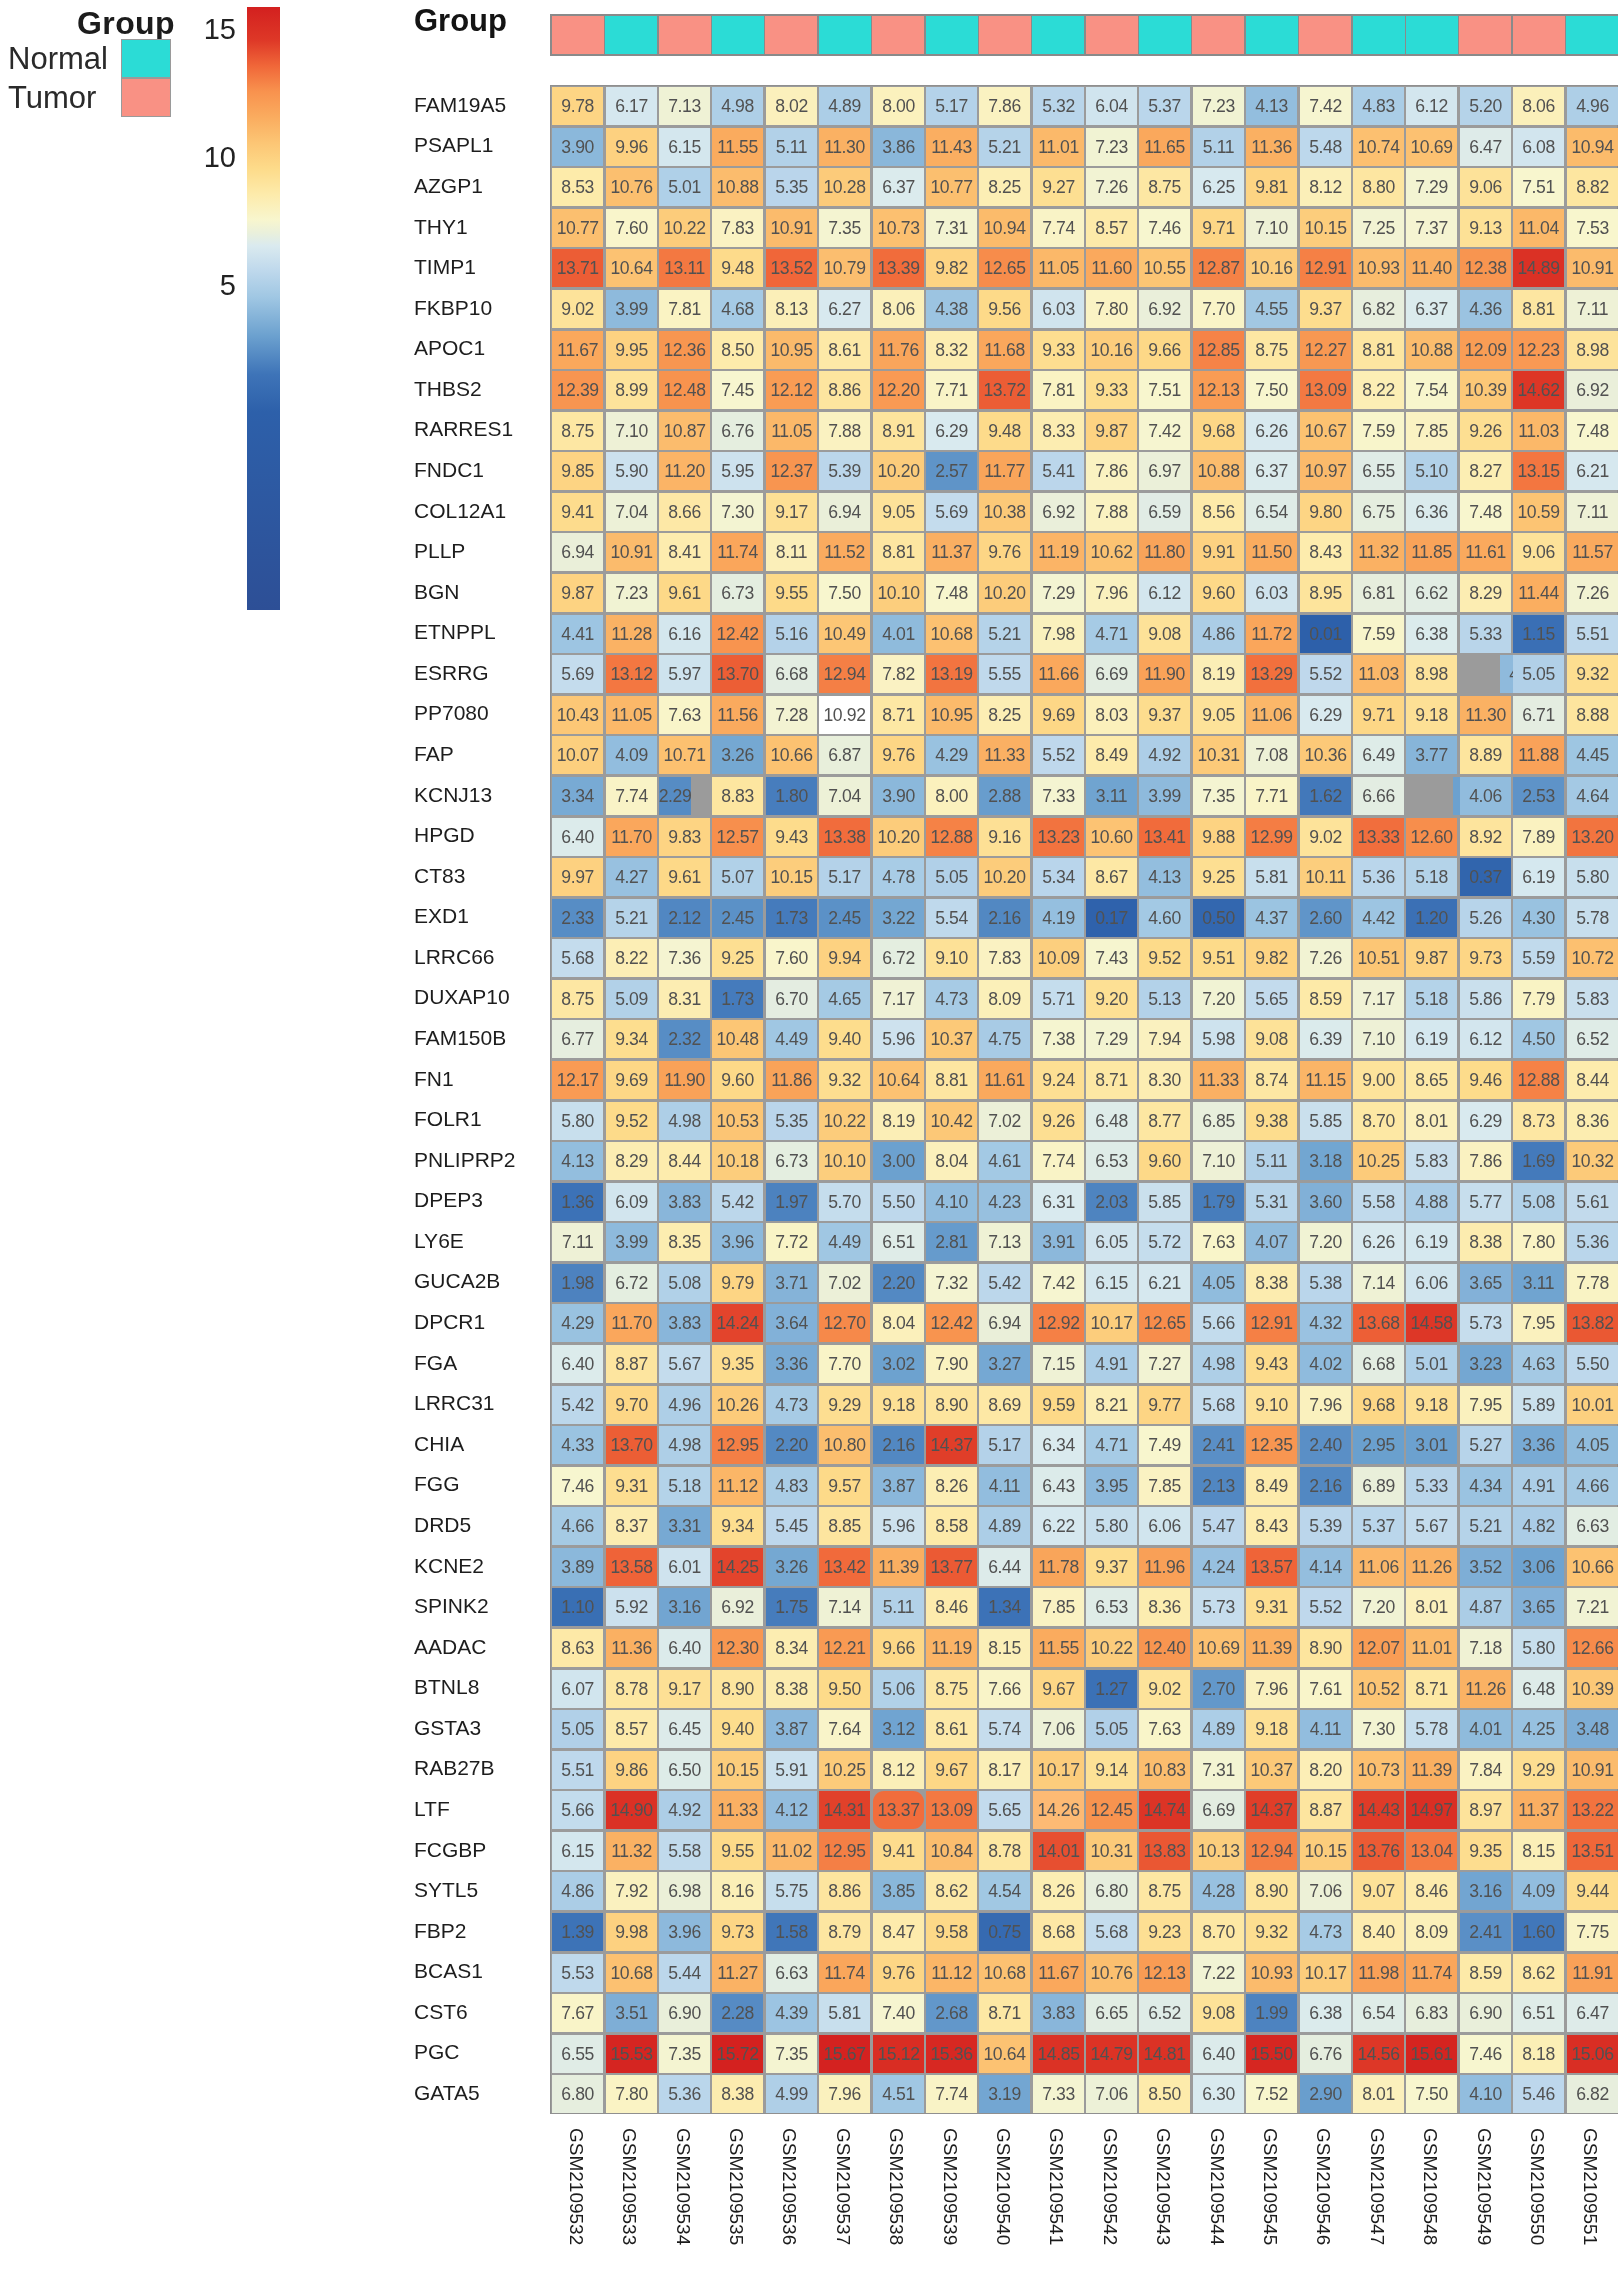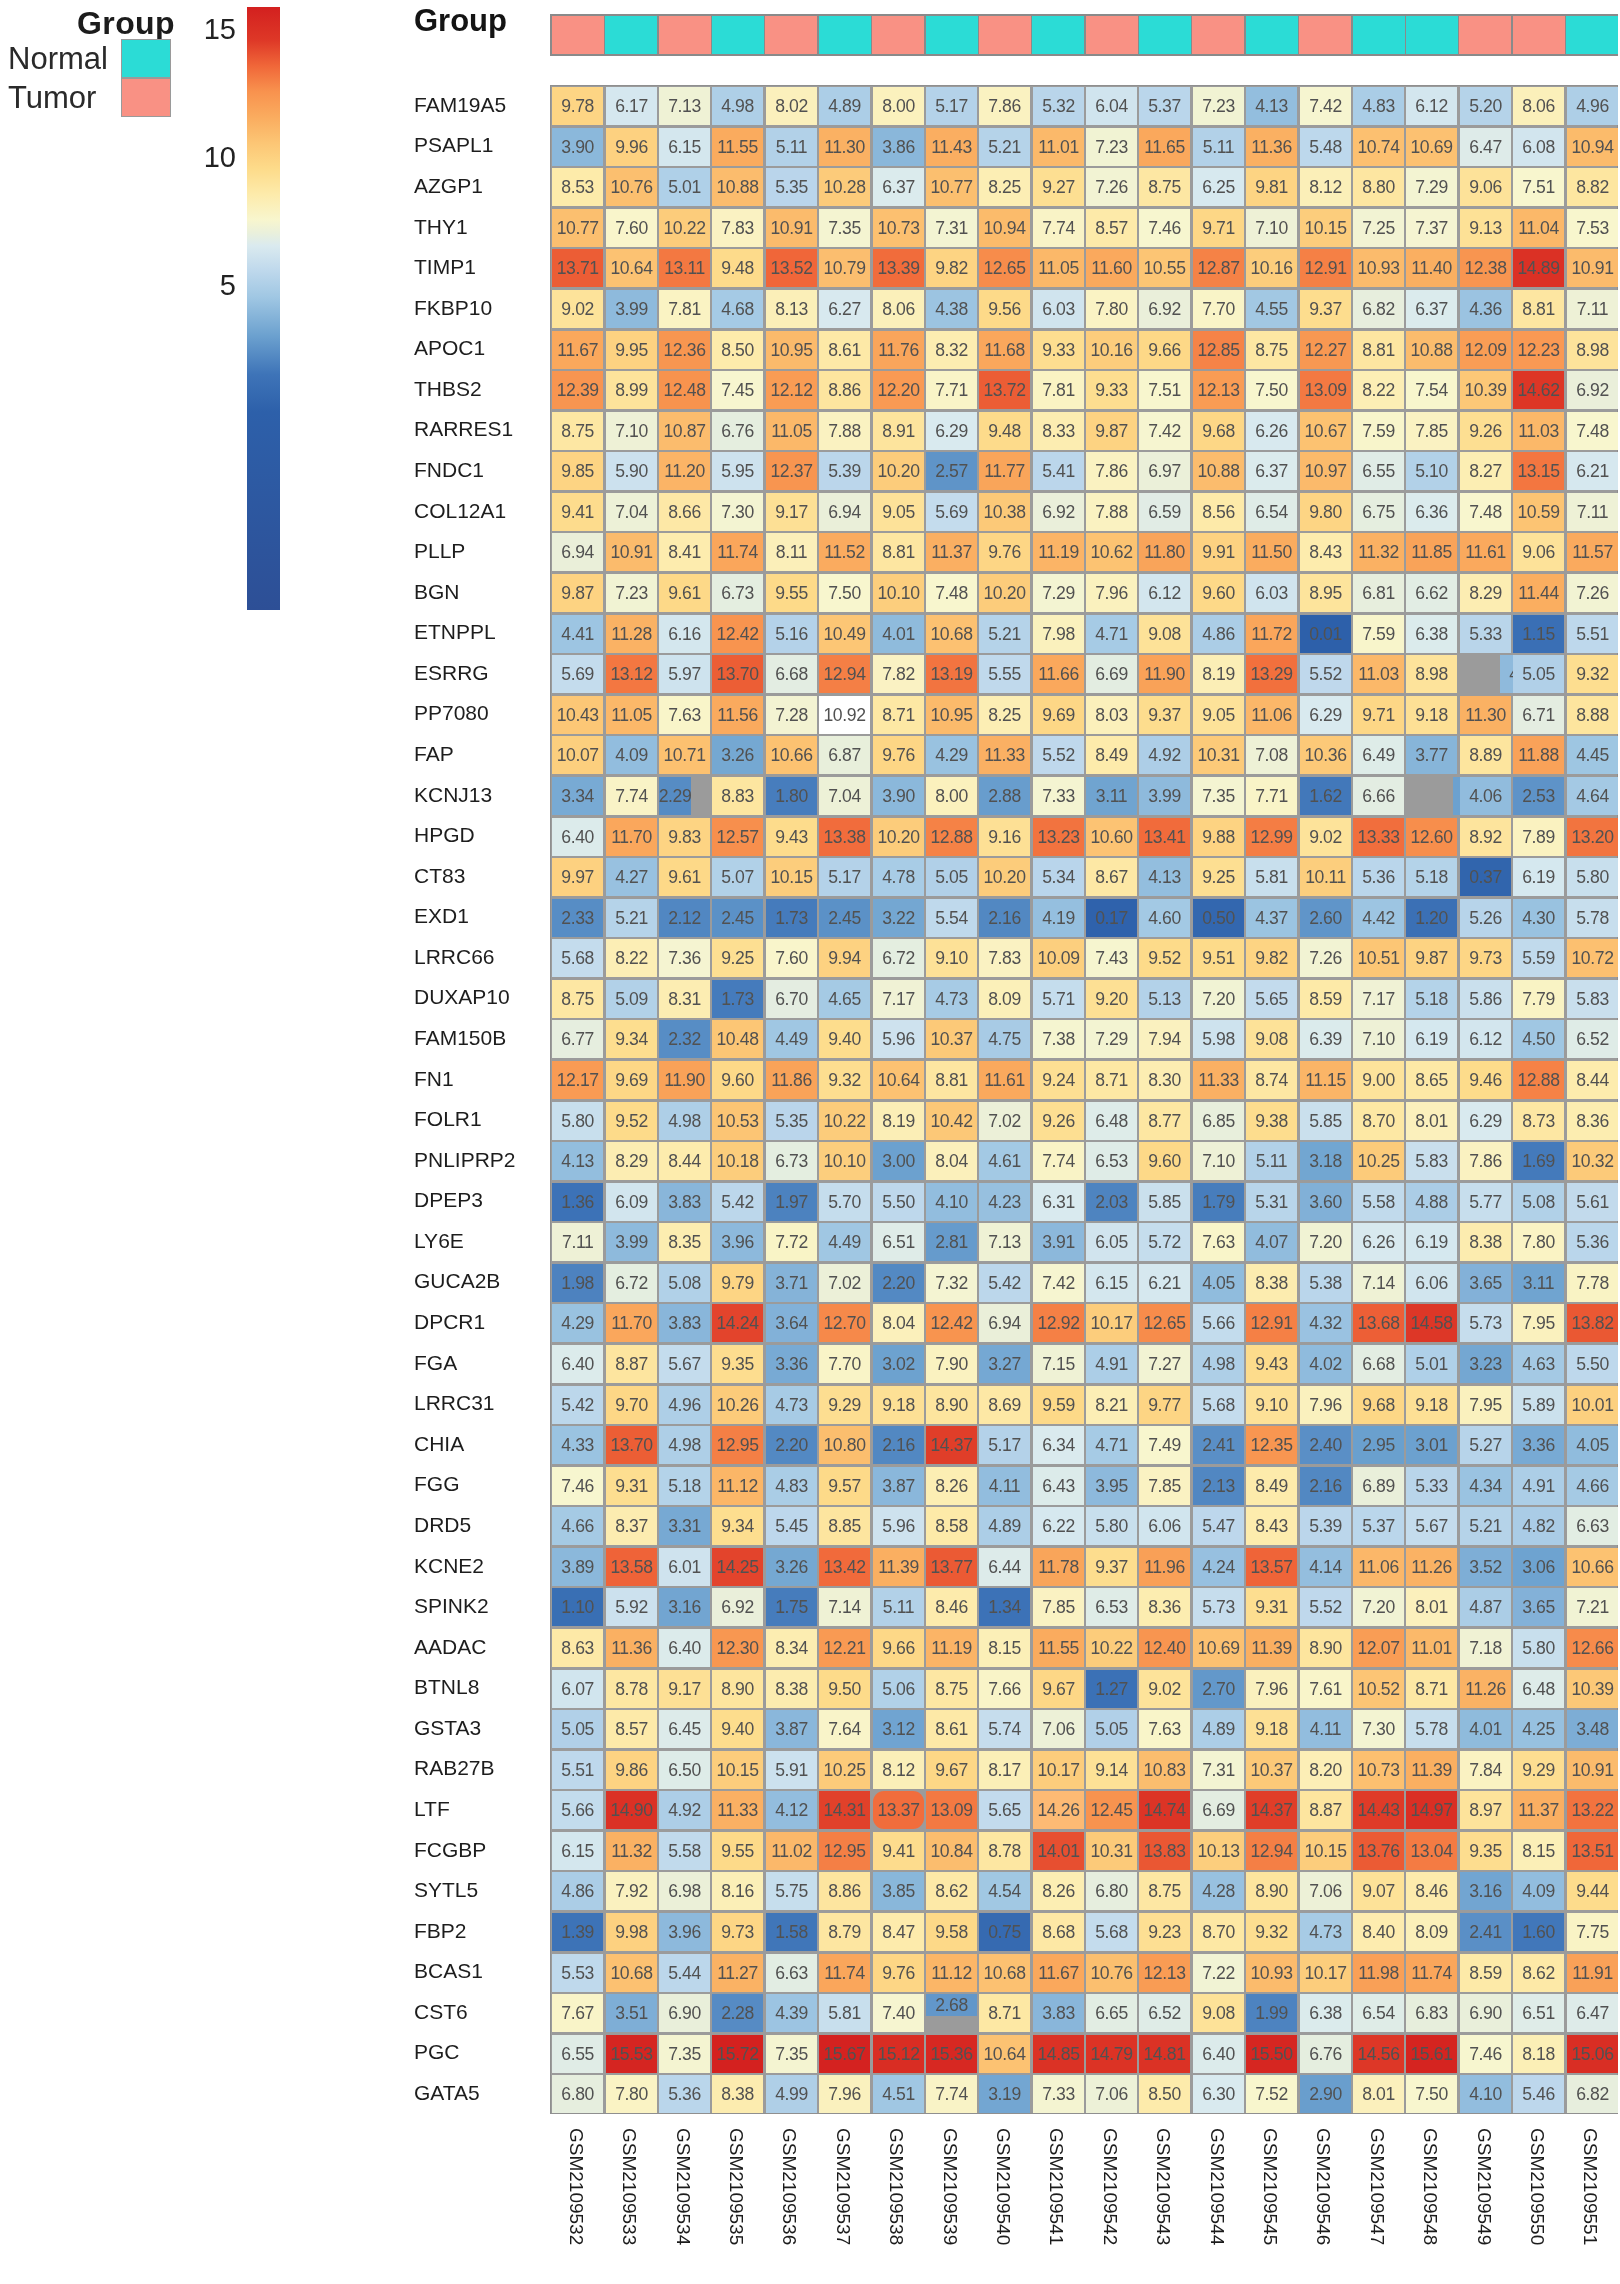--- a/index.html
+++ b/index.html
@@ -1013,21 +1013,21 @@
       <div class="hm-cell" style="left: 909px; top: 1868px; width: 51px; height: 38px; background: rgb(253, 234, 168);">8.59</div>
       <div class="hm-cell" style="left: 962px; top: 1868px; width: 51px; height: 38px; background: rgb(253, 233, 167);">8.62</div>
       <div class="hm-cell" style="left: 1016px; top: 1868px; width: 51px; height: 38px; background: rgb(249, 161, 88);">11.91</div>
       <div class="hm-cell" style="left: 1.2px; top: 1908px; width: 51px; height: 38px; background: rgb(249, 244, 200);">7.67</div>
       <div class="hm-cell" style="left: 55px; top: 1908px; width: 51px; height: 38px; background: rgb(126, 174, 214);">3.51</div>
       <div class="hm-cell" style="left: 108px; top: 1908px; width: 51px; height: 38px; background: rgb(233, 239, 218);">6.90</div>
       <div class="hm-cell" style="left: 161px; top: 1908px; width: 51px; height: 38px; background: rgb(86, 139, 196);">2.28</div>
       <div class="hm-cell" style="left: 215px; top: 1908px; width: 51px; height: 38px; background: rgb(156, 196, 226);">4.39</div>
       <div class="hm-cell" style="left: 268px; top: 1908px; width: 51px; height: 38px; background: rgb(200, 223, 237);">5.81</div>
       <div class="hm-cell" style="left: 322px; top: 1908px; width: 51px; height: 38px; background: rgb(246, 245, 208);">7.40</div>
-      <div class="hm-cell" style="left: 375px; top: 1908px; width: 51px; height: 22px; background: rgb(98, 151, 202); text-align: center;">2.68</div>
+      <div class="hm-cell" style="left: 375px; top: 1908px; width: 51px; height: 38px; background: rgb(98, 151, 202); text-align: center;">2.68</div>
       <div class="hm-cell" style="left: 428px; top: 1908px; width: 51px; height: 38px; background: rgb(253, 232, 164);">8.71</div>
       <div class="hm-cell" style="left: 482px; top: 1908px; width: 51px; height: 38px; background: rgb(137, 182, 218);">3.83</div>
       <div class="hm-cell" style="left: 535px; top: 1908px; width: 51px; height: 38px; background: rgb(226, 237, 227);">6.65</div>
       <div class="hm-cell" style="left: 588px; top: 1908px; width: 51px; height: 38px; background: rgb(223, 236, 231);">6.52</div>
       <div class="hm-cell" style="left: 642px; top: 1908px; width: 51px; height: 38px; background: rgb(253, 226, 152);">9.08</div>
       <div class="hm-cell" style="left: 695px; top: 1908px; width: 51px; height: 38px; background: rgb(77, 131, 192);">1.99</div>
       <div class="hm-cell" style="left: 749px; top: 1908px; width: 51px; height: 38px; background: rgb(219, 235, 236);">6.38</div>
       <div class="hm-cell" style="left: 802px; top: 1908px; width: 51px; height: 38px; background: rgb(223, 236, 231);">6.54</div>
       <div class="hm-cell" style="left: 855px; top: 1908px; width: 51px; height: 38px; background: rgb(231, 238, 220);">6.83</div>
       <div class="hm-cell" style="left: 909px; top: 1908px; width: 51px; height: 38px; background: rgb(233, 239, 218);">6.90</div>

